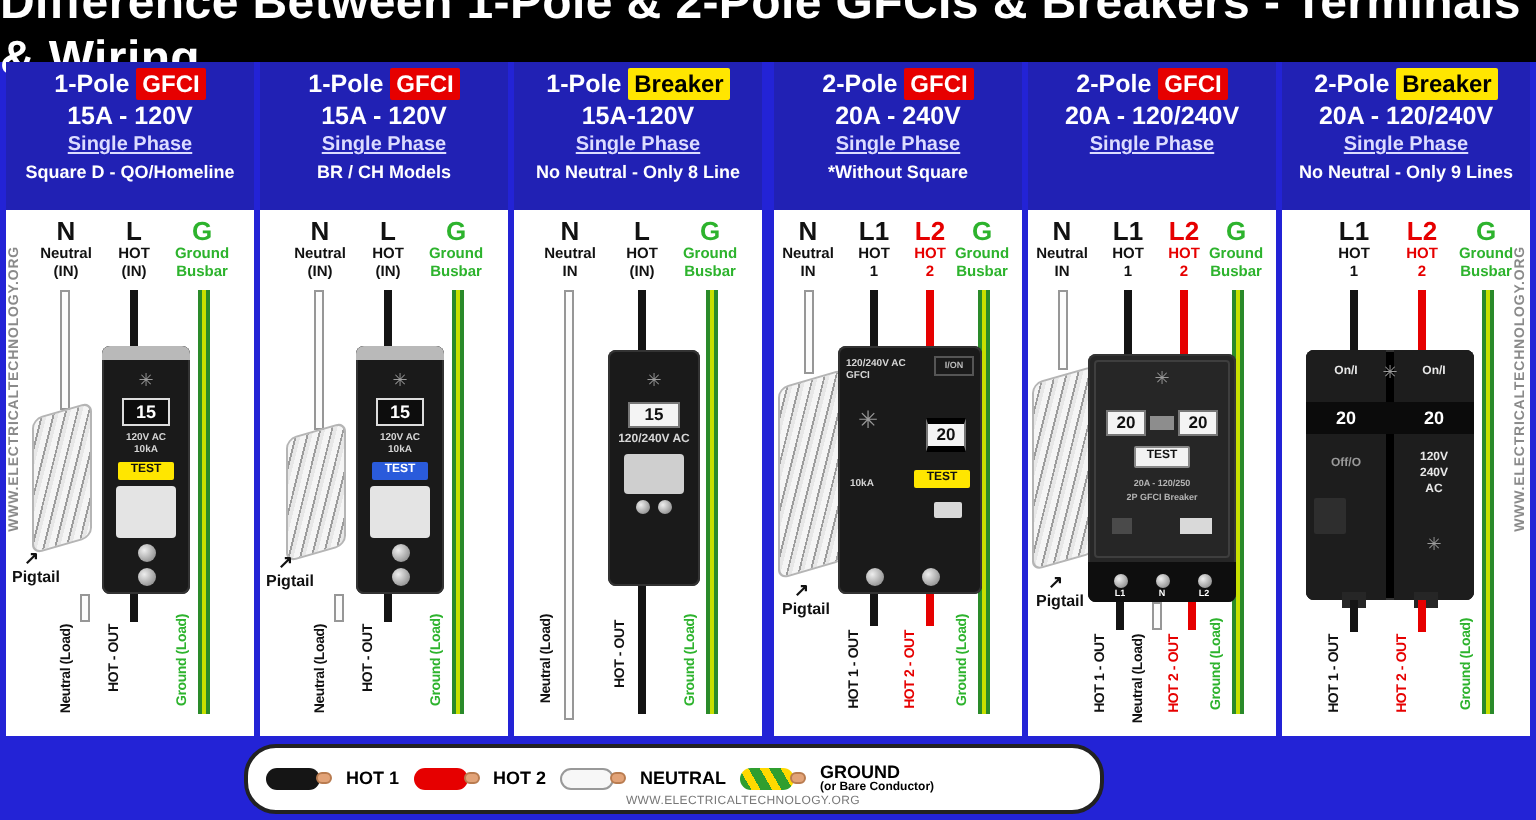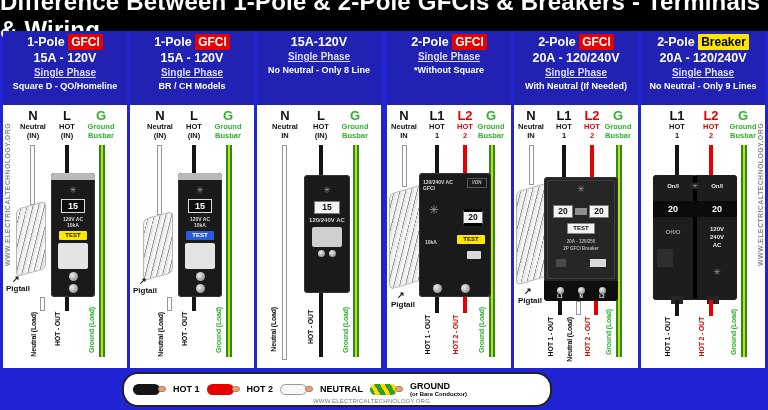--- a/index.html
+++ b/index.html
@@ -178,20 +178,21 @@
         <div class="wv neu" style="left:37px;top:192px;height:14px"></div>
         <div class="wv hot" style="left:62px;top:192px;height:14px"></div>
         <div class="bl c-blk" style="left:27px;top:207px">Neutral (Load)</div>
         <div class="bl c-blk" style="left:51px;top:207px">HOT - OUT</div>
         <div class="bl c-grn" style="left:85px;top:202px">Ground (Load)</div>
       </div>
     </div>
 
     <div class="col thick">
       <div class="col-hdr">
+        <div class="r1"><span>1-Pole</span> <span class="badge yel">Breaker</span></div>
         <div class="r2">15A-120V</div>
         <div class="r3">Single Phase</div>
         <div class="r4">No Neutral - Only 8 Line</div>
       </div>
       <div class="diagram">
         <div class="tl" style="left:8px">
           <div class="tag c-blk">N</div>
           <div class="n1 c-blk">Neutral</div>
           <div class="n2 c-blk">IN</div>
         </div>
@@ -221,20 +222,21 @@
         <div class="wv hot" style="left:62px;top:188px;height:64px"></div>
         <div class="bl c-blk" style="left:13px;top:202px">Neutral (Load)</div>
         <div class="bl c-blk" style="left:50px;top:205px">HOT - OUT</div>
         <div class="bl c-grn" style="left:85px;top:202px">Ground (Load)</div>
       </div>
     </div>
 
     <div class="col">
       <div class="col-hdr">
         <div class="r1"><span>2-Pole</span> <span class="badge red">GFCI</span></div>
+        <div class="r2">20A - 240V</div>
         <div class="r3">Single Phase</div>
         <div class="r4">*Without Square</div>
       </div>
       <div class="diagram">
         <div class="tl" style="left:-3px">
           <div class="tag c-blk">N</div>
           <div class="n1 c-blk">Neutral</div>
           <div class="n2 c-blk">IN</div>
         </div>
         <div class="tl" style="left:30px">
@@ -275,21 +277,20 @@
         <div class="bl c-red" style="left:65px;top:210px">HOT 2 - OUT</div>
         <div class="bl c-grn" style="left:91px;top:202px">Ground (Load)</div>
       </div>
     </div>
 
     <div class="col">
       <div class="col-hdr">
         <div class="r1"><span>2-Pole</span> <span class="badge red">GFCI</span></div>
         <div class="r2">20A - 120/240V</div>
         <div class="r3">Single Phase</div>
-        <div class="r4">With Neutral (If Needed)</div>
       </div>
       <div class="diagram">
         <div class="tl" style="left:-3px">
           <div class="tag c-blk">N</div>
           <div class="n1 c-blk">Neutral</div>
           <div class="n2 c-blk">IN</div>
         </div>
         <div class="tl" style="left:30px">
           <div class="tag c-blk">L1</div>
           <div class="n1 c-blk">HOT</div>

